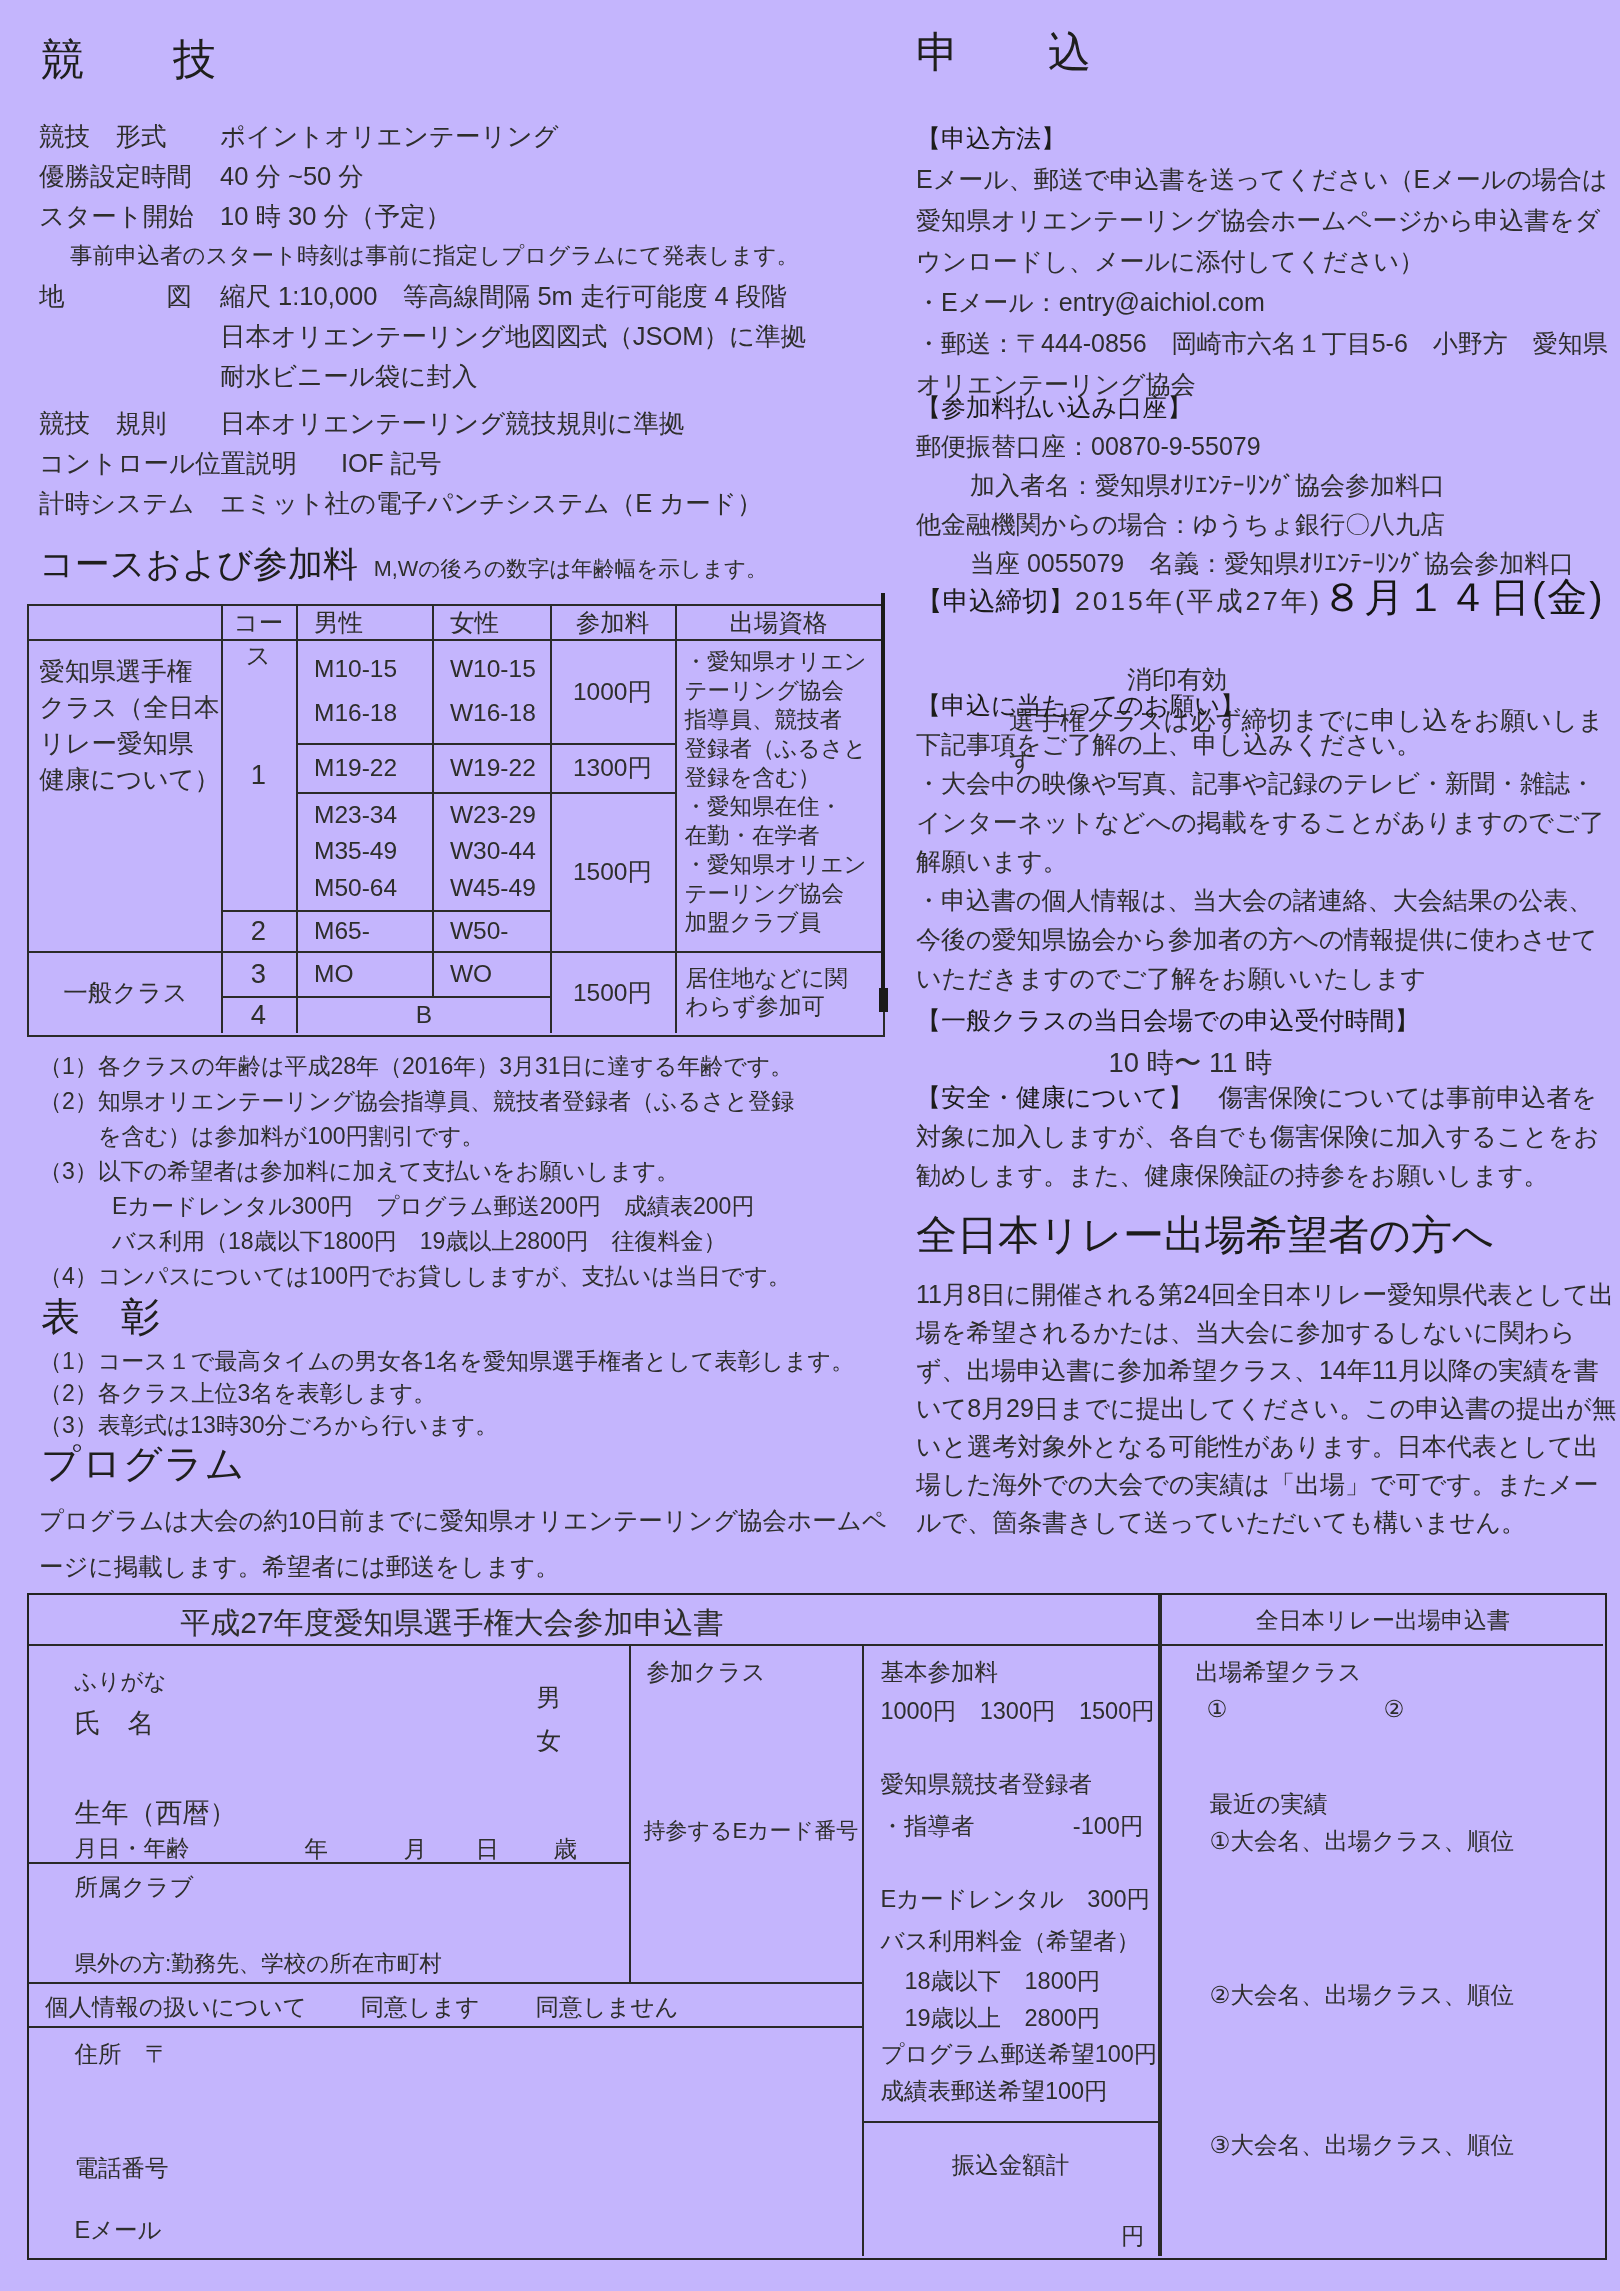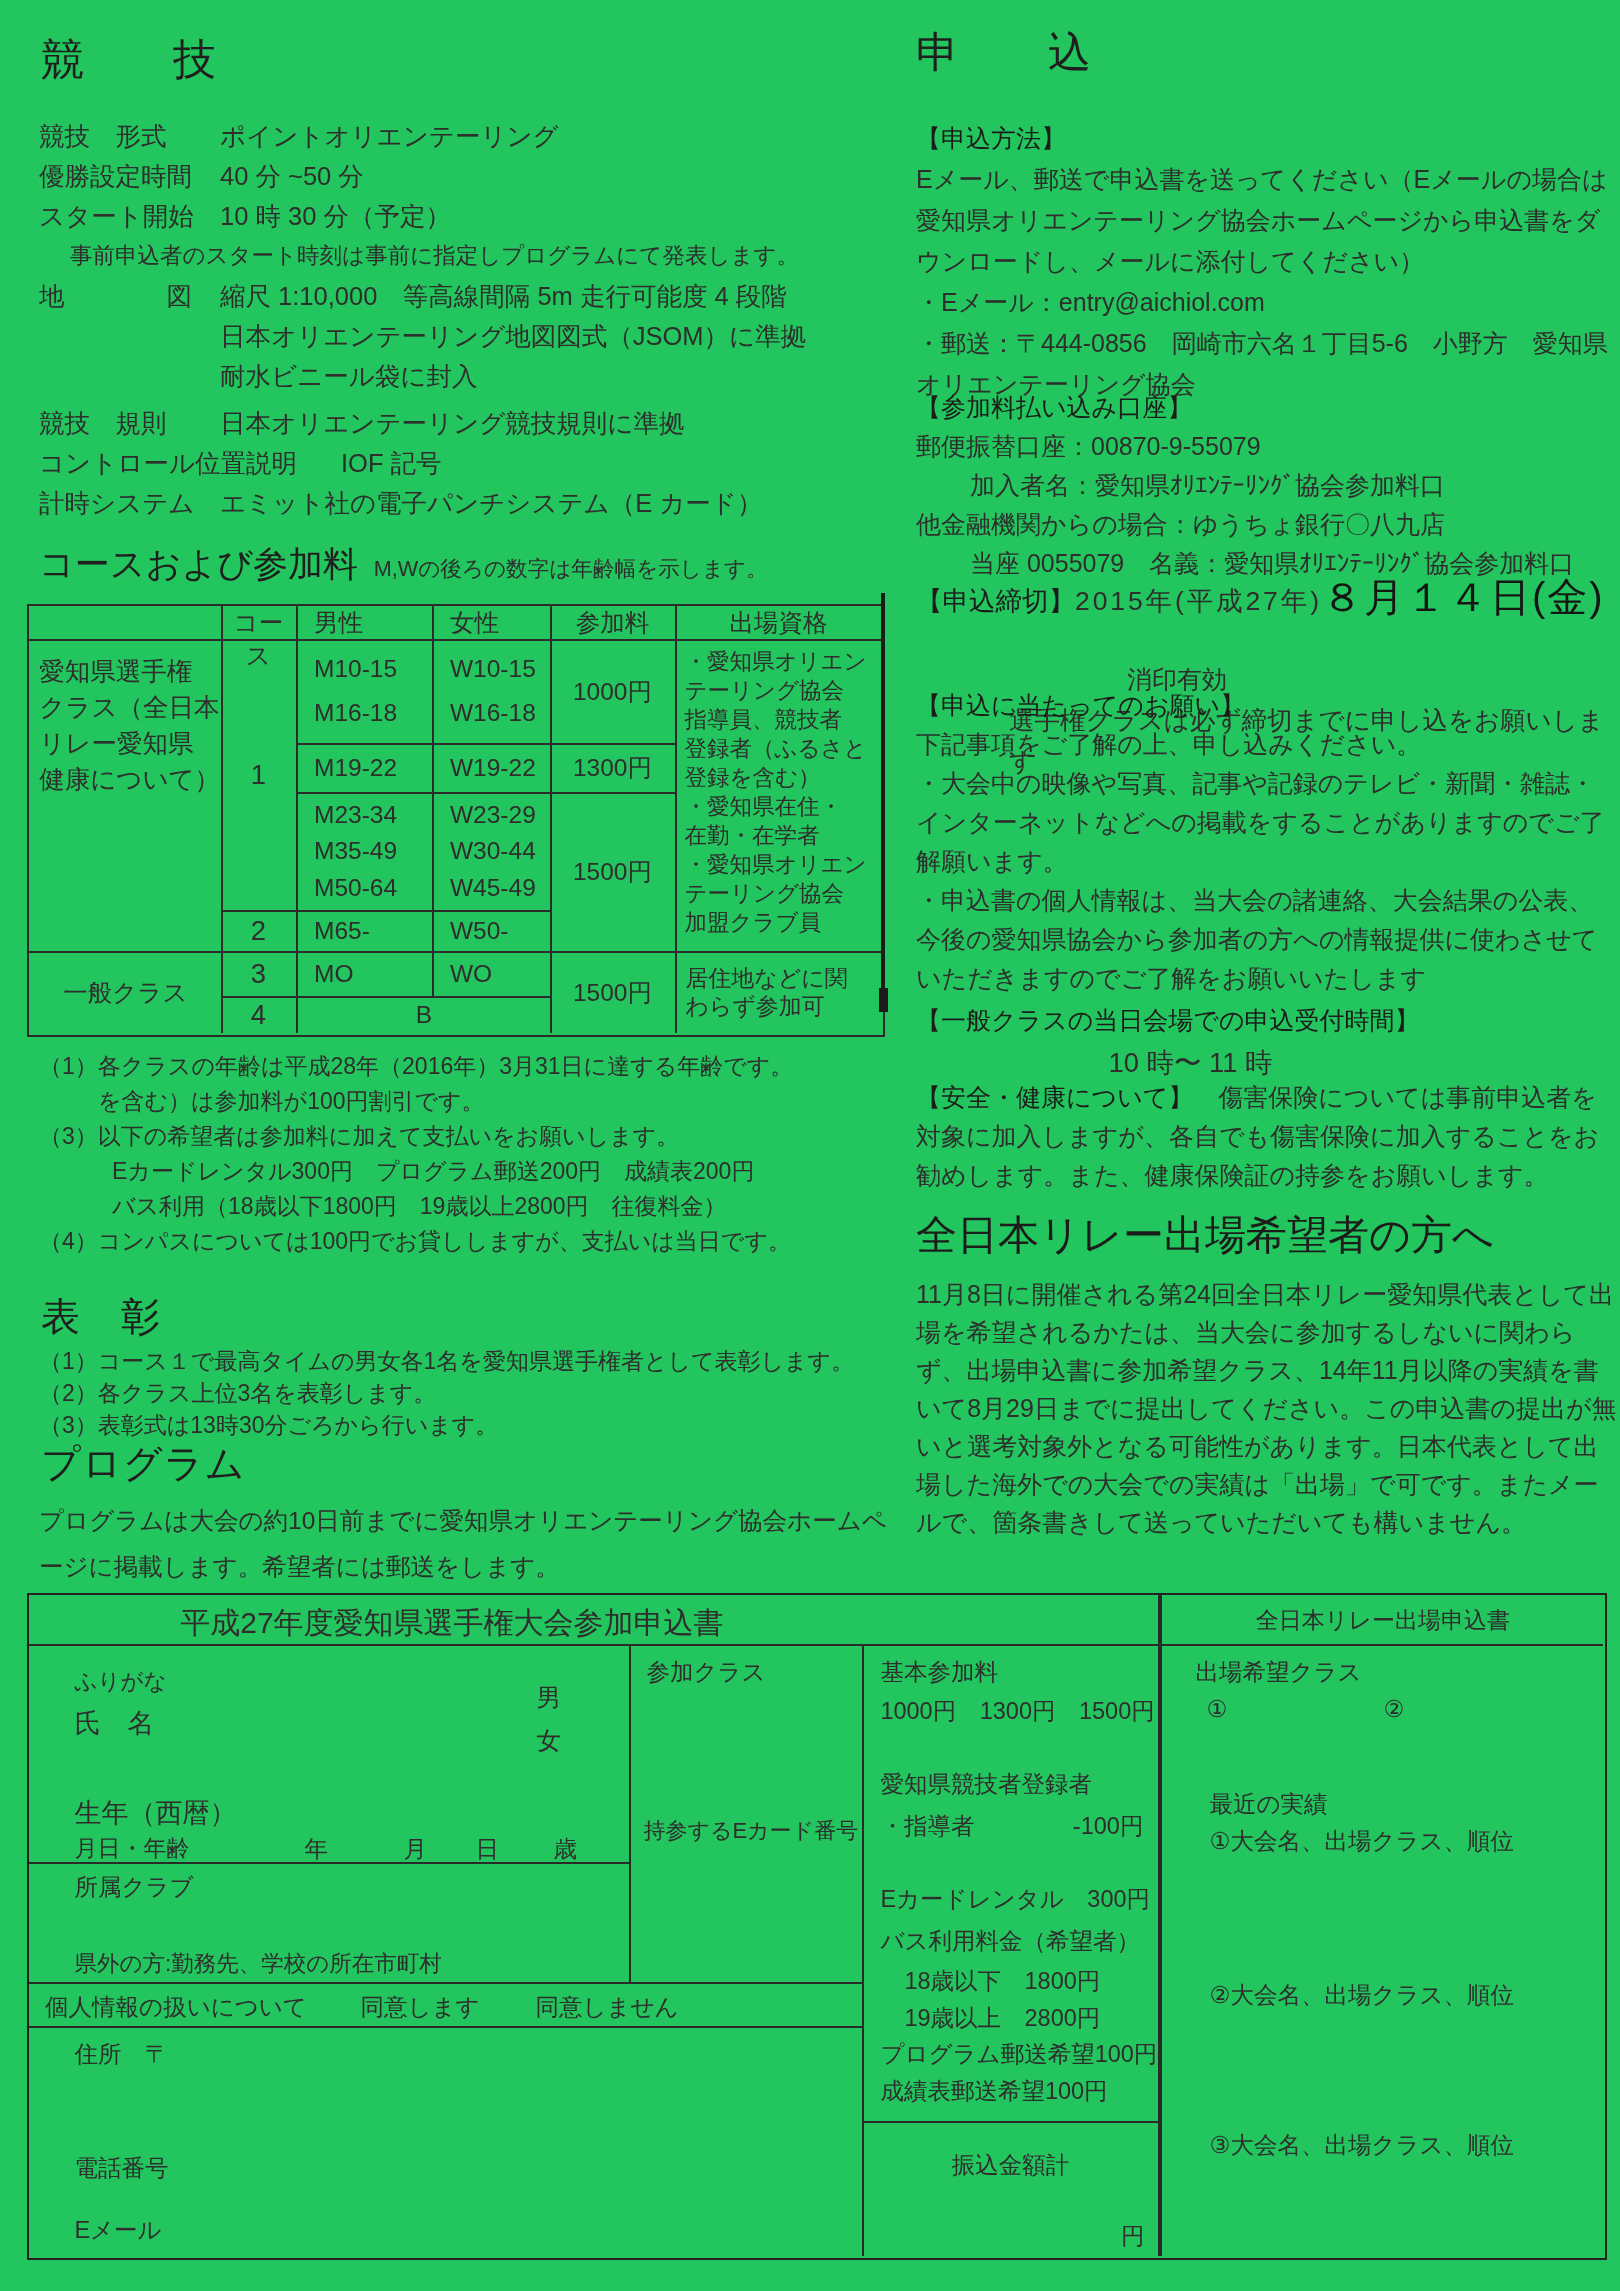--- a/index.html
+++ b/index.html
@@ -1,17 +1,17 @@
 <!DOCTYPE html>
 <html><head>
 <meta charset="utf-8">
 <style>
   html,body{margin:0;padding:0;background:#d9d9d5;}
   .page{
-    position:relative;width:1620px;height:2292px;background:#22c55e;
+    position:relative;width:1620px;height:2292px;background:#c4b5fd;
     font-family:"Liberation Sans","DejaVu Sans",sans-serif;
     color:#2e2e2c;overflow:hidden;
   }
   .abs{position:absolute;}
   .big-h{font-size:43px;font-weight:500;color:#1f1f1d;letter-spacing:1px;white-space:pre;}
   
   .specs{left:39px;top:116px;width:867px;font-size:25.5px;}
   .srow{display:flex;line-height:40px;white-space:pre;}
   .slbl{flex:0 0 181px;white-space:pre;}
   .slbl.wide{flex:0 0 auto;margin-right:44px;}
@@ -183,20 +183,21 @@
 在勤・在学者
 ・愛知県オリエン
 テーリング協会
 加盟クラブ員</div>
     <div class="cell lft prewrap" style="left:646px;top:345px;width:206px;height:82px;padding-left:9.8px;font-size:23px;line-height:28px;">居住地などに関
 わらず参加可</div>
   </div>
 
   <div class="abs notes">
     <div>（1）各クラスの年齢は平成28年（2016年）3月31日に達する年齢です。</div>
+    <div>（2）知県オリエンテーリング協会指導員、競技者登録者（ふるさと登録</div>
     <div class="n1">を含む）は参加料が100円割引です。</div>
     <div>（3）以下の希望者は参加料に加えて支払いをお願いします。</div>
     <div class="n2">Eカードレンタル300円　プログラム郵送200円　成績表200円</div>
     <div class="n2">バス利用（18歳以下1800円　19歳以上2800円　往復料金）</div>
     <div>（4）コンパスについては100円でお貸ししますが、支払いは当日です。</div>
   </div>
 
   <div class="abs big-h" style="left:41px;top:1290px;font-size:39px;">表　彰</div>
   <div class="abs awards-items">
     <div>（1）コース１で最高タイムの男女各1名を愛知県選手権者として表彰します。</div>

